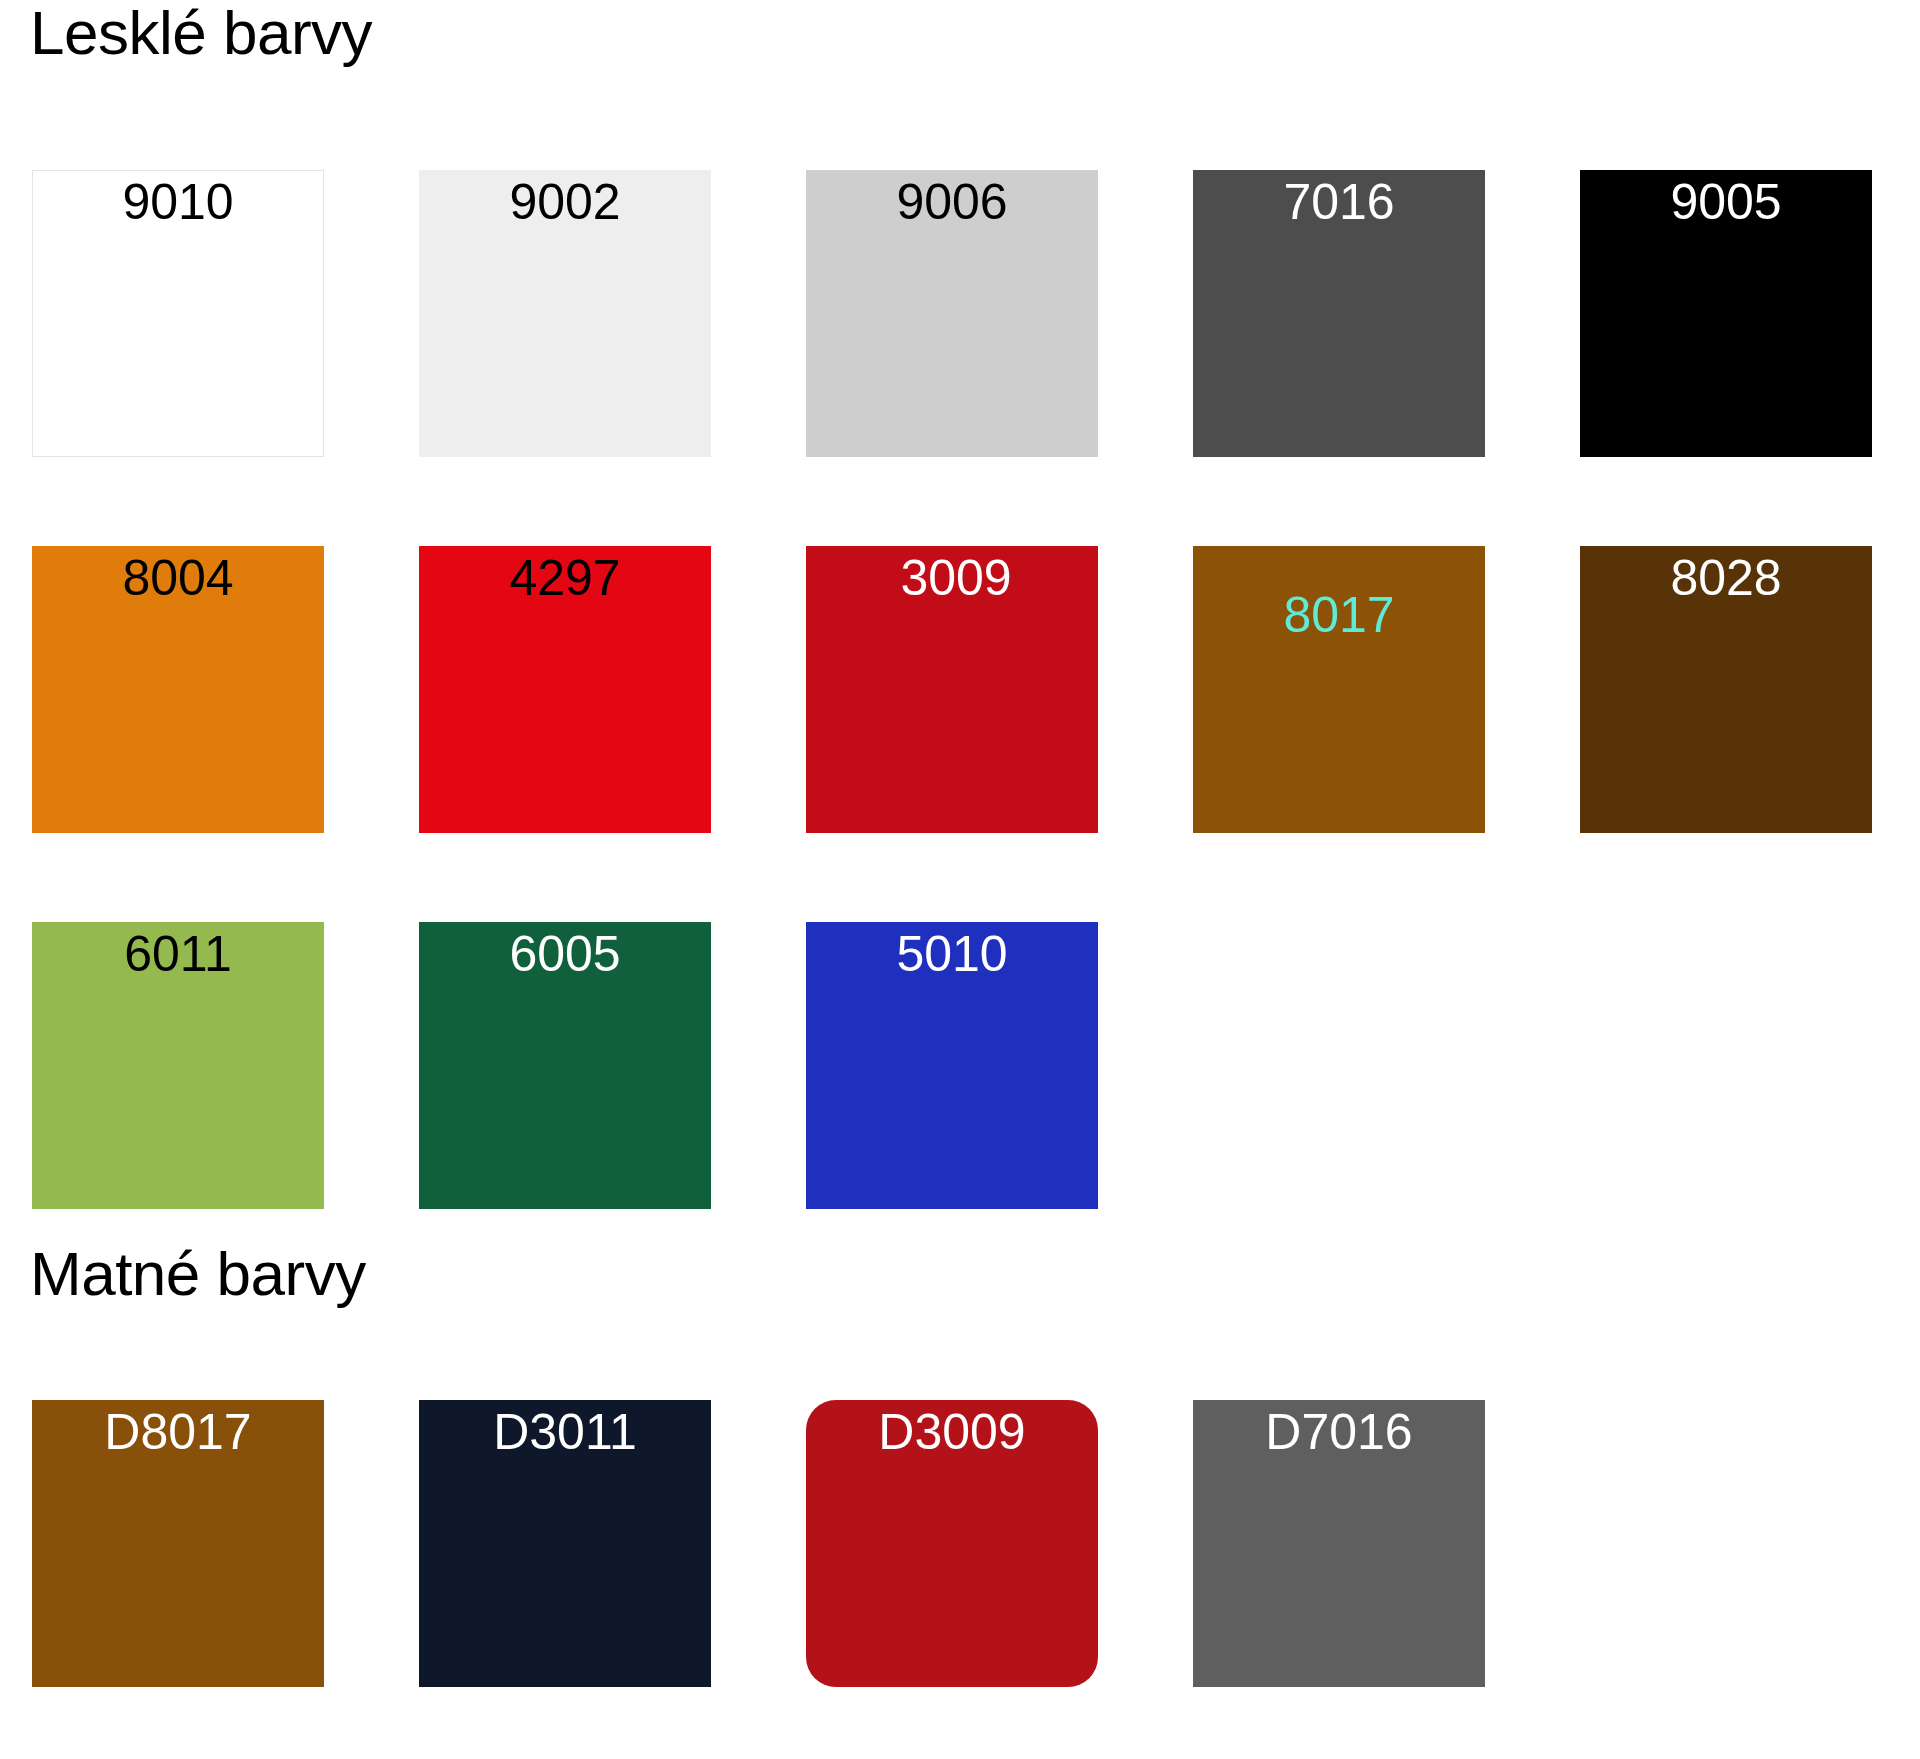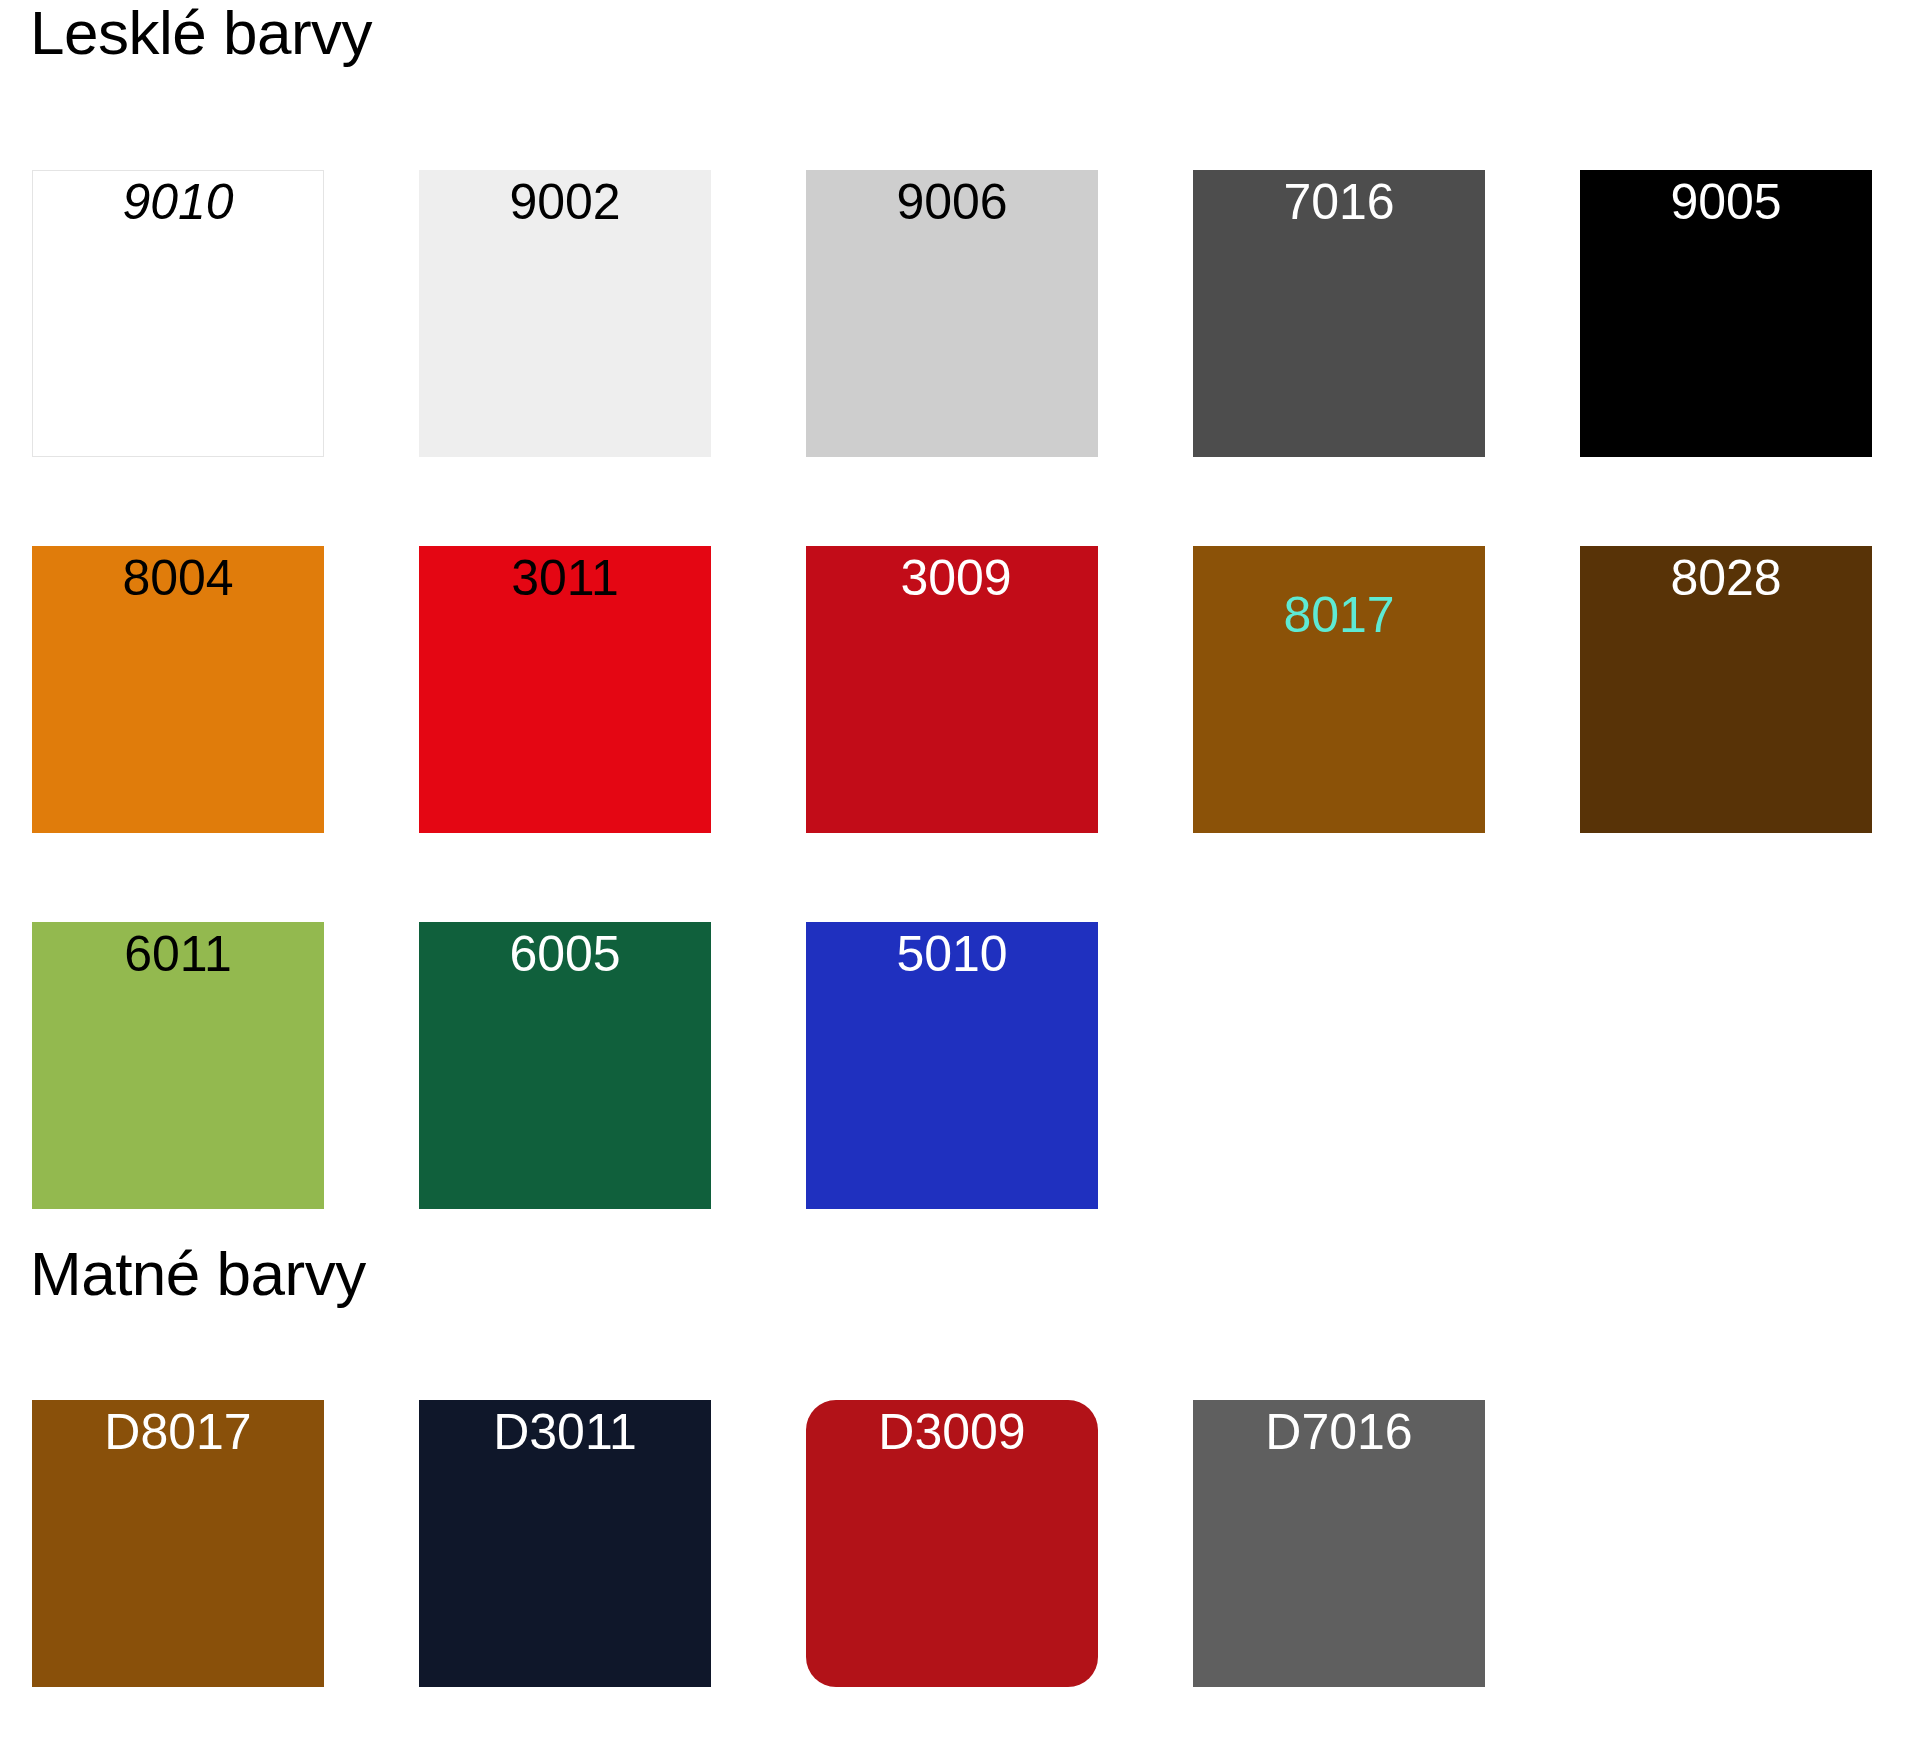--- a/index.html
+++ b/index.html
@@ -48,21 +48,20 @@
     position: relative;
     width: 292px;
     height: 287px;
     flex: 0 0 292px;
     display: flex;
     align-items: flex-start;
     justify-content: center;
   }
   .swatch.bordered {
     box-shadow: inset 0 0 0 1px #e4e4e4;
-    font-style: italic;
   }
   .swatch-label {
     display: block;
     margin-top: 6px;
     font-size: 50px;
     line-height: 1.05;
     font-weight: 400;
     white-space: nowrap;
     letter-spacing: 0px;
   }
@@ -93,21 +92,21 @@
       <div class="swatch" style="background-color: rgb(0, 0, 0);">
         <span class="swatch-label" style="color: rgb(255, 255, 255);">9005</span>
       </div>
     </div>
 
     <div class="swatch-row">
       <div class="swatch" style="background-color: rgb(224, 124, 11);">
         <span class="swatch-label" style="color: rgb(0, 0, 0);">8004</span>
       </div>
       <div class="swatch" style="background-color: rgb(228, 6, 19);">
-        <span class="swatch-label" style="color: rgb(0, 0, 0);">3011</span>
+        <span class="swatch-label" style="color: rgb(0, 0, 0);">4297</span>
       </div>
       <div class="swatch" style="background-color: rgb(194, 12, 24); padding-left: 8px;">
         <span class="swatch-label" style="color: rgb(255, 255, 255);">3009</span>
       </div>
       <div class="swatch" style="background-color: rgb(139, 82, 8);">
         <span class="swatch-label" style="color: #5eead4; margin-top: 43px;">8017</span>
       </div>
       <div class="swatch" style="background-color: rgb(88, 51, 7);">
         <span class="swatch-label" style="color: rgb(255, 255, 255);">8028</span>
       </div>

